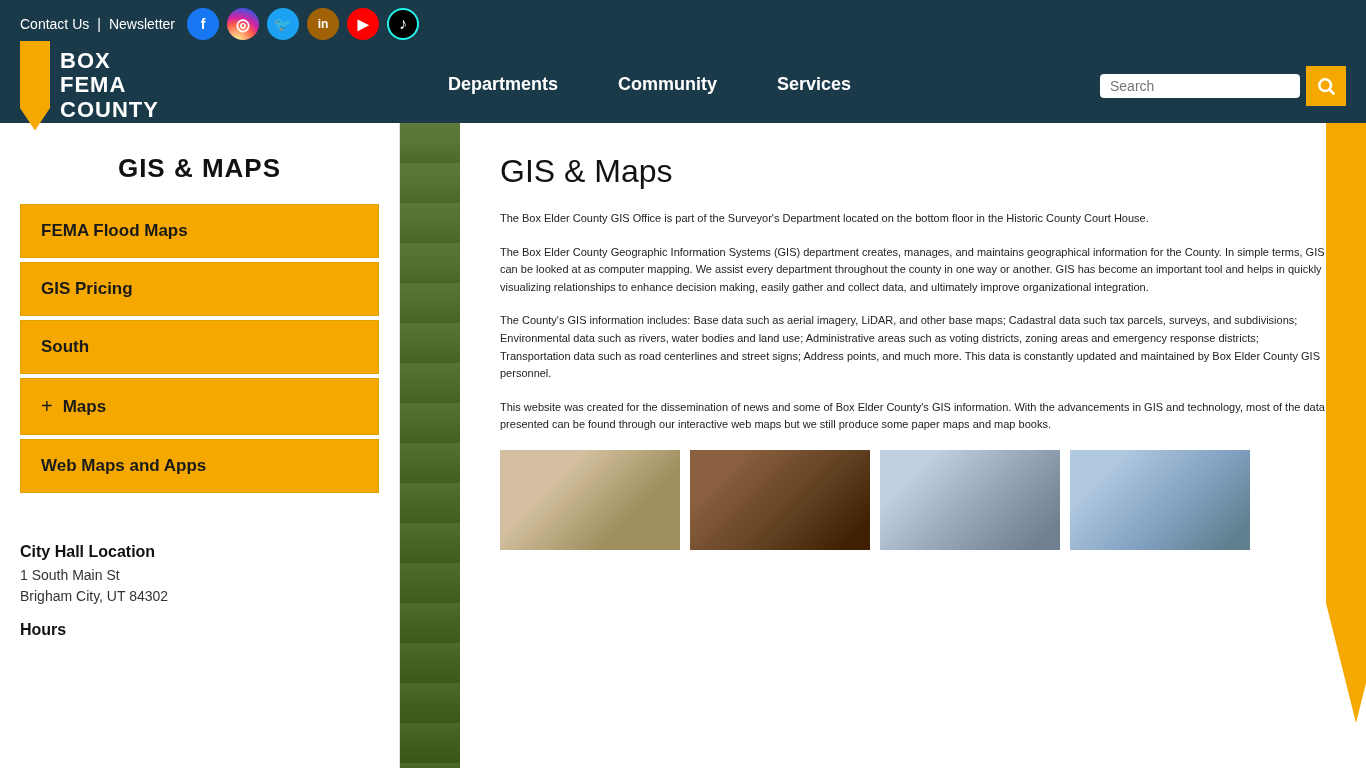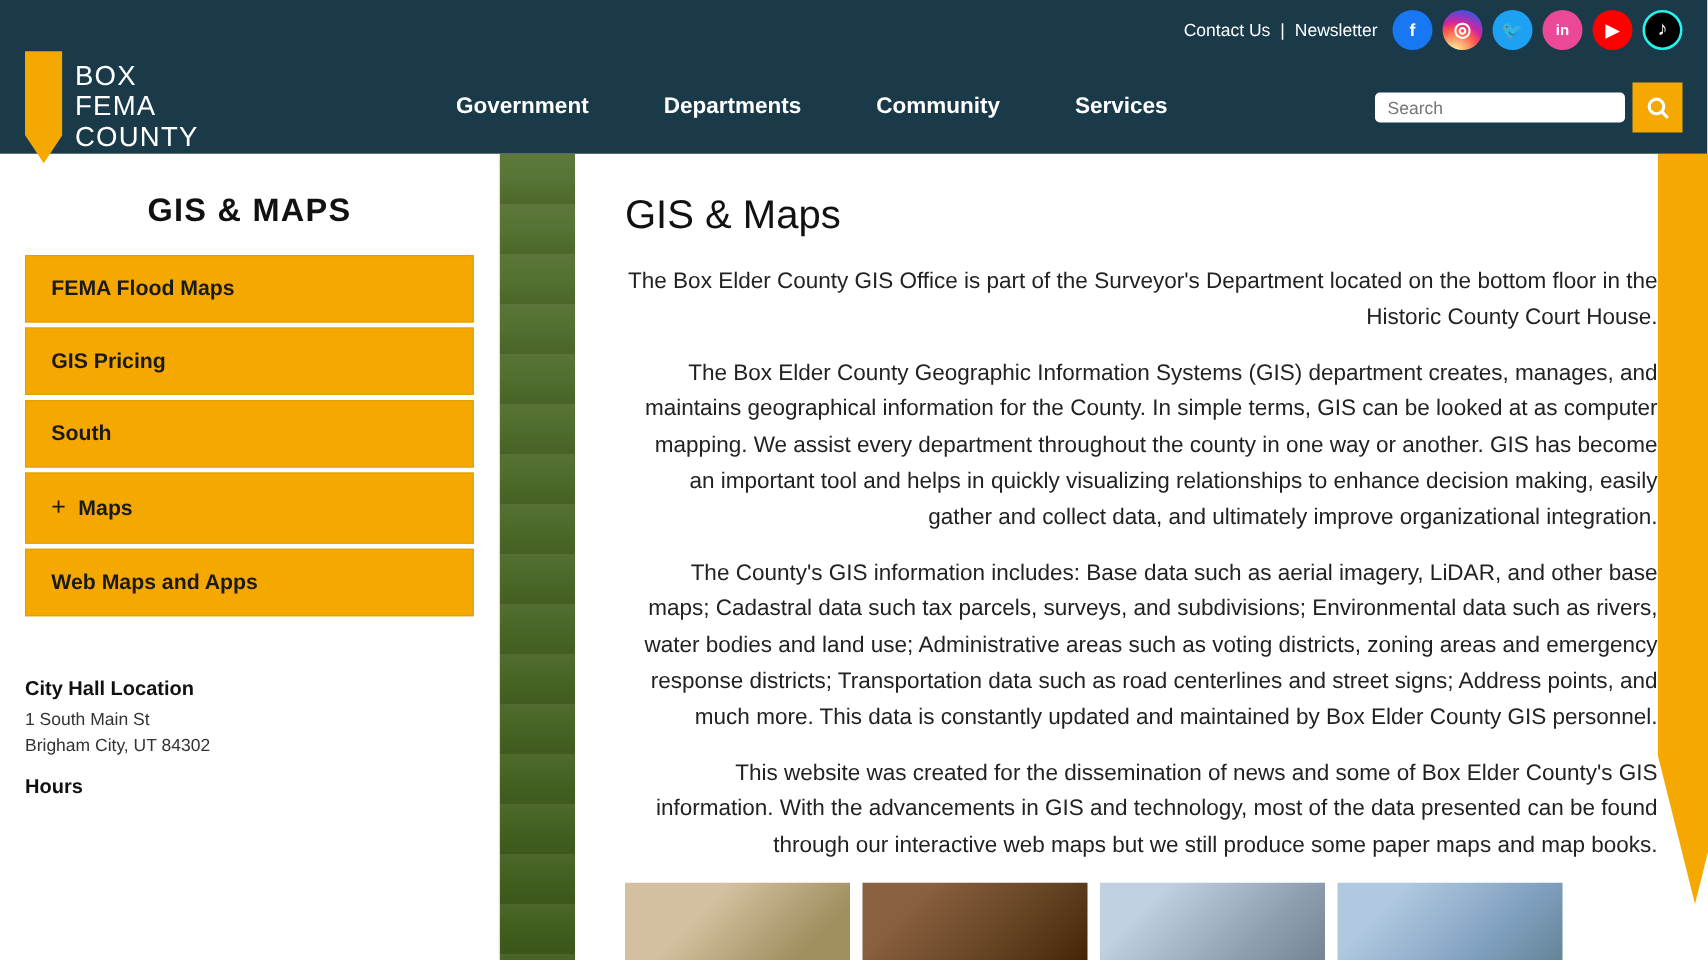--- a/index.html
+++ b/index.html
@@ -3,21 +3,20 @@
   <meta charset="utf-8">
   <style>
     * { margin: 0; padding: 0; box-sizing: border-box; }
     body { font-family: Arial, sans-serif; width: 1366px; height: 768px; overflow: hidden; background: #fff; }
 
     
     .header-top {
       background: #1a3a4a;
       display: flex;
       align-items: center;
-      justify-content: flex-end;
       padding: 8px 20px;
       gap: 12px;
     }
     .header-top-links {
       display: flex;
       align-items: center;
       gap: 8px;
       color: #fff;
       font-size: 14px;
     }
@@ -29,21 +28,21 @@
     .social-icon {
       width: 32px; height: 32px;
       border-radius: 50%;
       display: flex; align-items: center; justify-content: center;
       font-size: 14px; font-weight: bold; color: #fff;
       cursor: pointer;
     }
     .si-fb { background: #1877f2; }
     .si-ig { background: radial-gradient(circle at 30% 107%, #fdf497 0%, #fdf497 5%, #fd5949 45%, #d6249f 60%, #285AEB 90%); }
     .si-tw { background: #1da1f2; }
-    .si-li { background: #ec4899; }
+    .si-li { background: #a16207; }
     .si-yt { background: #ff0000; }
     .si-tk { background: #000; border: 2px solid #25f4ee; }
 
     .header-nav {
       background: #1a3a4a;
       display: flex;
       align-items: center;
       padding: 0 20px;
       height: 75px;
     }
@@ -54,21 +53,21 @@
     }
     .logo-icon {
       width: 30px; height: 90px;
       background: #f5a800;
       clip-path: polygon(0 0, 100% 0, 100% 75%, 50% 100%, 0 75%);
       margin-right: 10px;
       flex-shrink: 0;
     }
     .logo-text {
       font-size: 22px;
-      font-weight: 400;
+      font-weight: 700;
       color: #fff;
       line-height: 1.1;
       letter-spacing: 1px;
     }
     .nav-items {
       display: flex;
       gap: 0;
       flex: 1;
       justify-content: center;
     }
@@ -213,25 +212,24 @@
       position: relative;
     }
     .page-title {
       font-size: 32px;
       font-weight: 400;
       color: #111;
       margin-bottom: 20px;
       border-bottom: none;
     }
     .content-text {
-      font-size: 18px;
+      font-size: 11px;
       color: #222;
       line-height: 1.6;
       margin-bottom: 16px;
-      text-align: right;
     }
     .content-text-bold {
       font-size: 15px;
       font-weight: 700;
       color: #111;
       margin-bottom: 16px;
     }
 
     
     .yellow-accent {
@@ -288,21 +286,20 @@
 <div class="header-nav">
   <div class="logo-area">
     <div class="logo-icon"></div>
     <div class="logo-text">
       <div>BOX</div>
       <div>FEMA</div>
       <div>COUNTY</div>
     </div>
   </div>
   <div class="nav-items">
-    <a class="nav-item">Government</a>
     <a class="nav-item">Departments</a>
     <a class="nav-item">Community</a>
     <a class="nav-item">Services</a>
   </div>
   <div class="search-area">
     <input class="search-input" type="text" placeholder="Search" style="">
   </div>
   <button class="search-btn">
     <svg width="20" height="20" viewBox="0 0 24 24" fill="none" stroke="#fff" stroke-width="3">
       <circle cx="11" cy="11" r="7"></circle>

